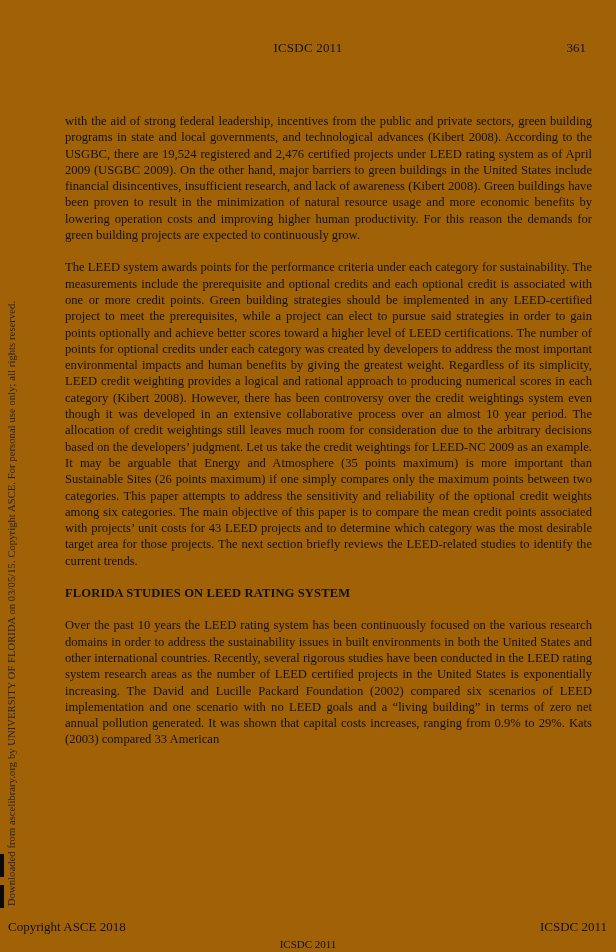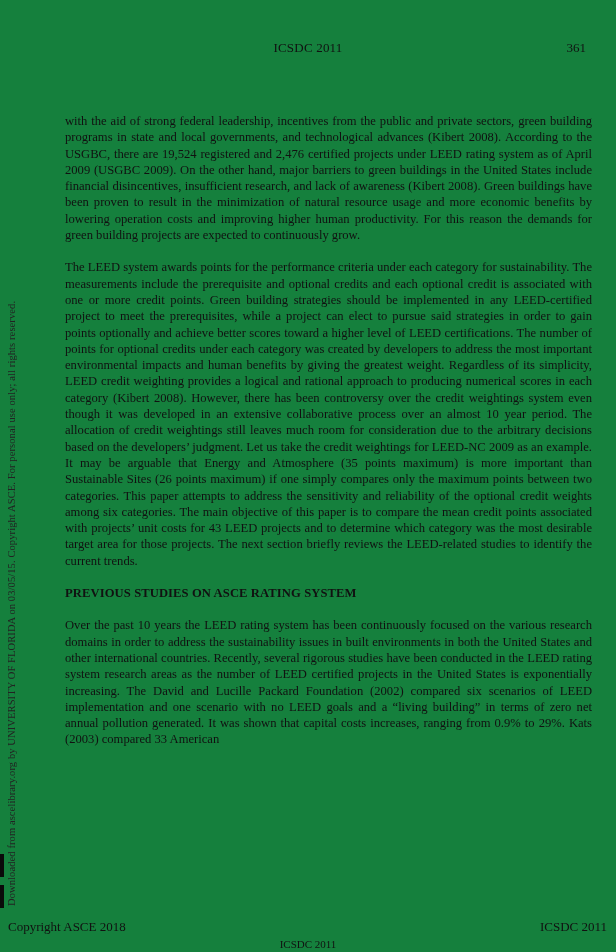--- a/index.html
+++ b/index.html
@@ -4,21 +4,21 @@
 <style>
   html, body {
     margin: 0;
     padding: 0;
     background: #ffffff;
   }
   .page {
     position: relative;
     width: 616px;
     height: 952px;
-    background: #15803d;
+    background: #a16207;
     color: #111111;
     font-family: "Liberation Serif", "DejaVu Serif", serif;
     overflow: hidden;
   }
 
   
   .header-title {
     position: absolute;
     top: 40px;
     left: 0;
@@ -112,21 +112,21 @@
   <div class="sidebar-watermark">Downloaded from ascelibrary.org by UNIVERSITY OF FLORIDA on 03/05/15. Copyright ASCE. For personal use only; all rights reserved.</div>
 
   <div class="scan-mark m1"></div>
   <div class="scan-mark m2"></div>
 
   <div class="body-column">
     <p>with the aid of strong federal leadership, incentives from the public and private sectors, green building programs in state and local governments, and technological advances (Kibert 2008). According to the USGBC, there are 19,524 registered and 2,476 certified projects under LEED rating system as of April 2009 (USGBC 2009). On the other hand, major barriers to green buildings in the United States include financial disincentives, insufficient research, and lack of awareness (Kibert 2008). Green buildings have been proven to result in the minimization of natural resource usage and more economic benefits by lowering operation costs and improving higher human productivity. For this reason the demands for green building projects are expected to continuously grow.</p>
 
     <p>The LEED system awards points for the performance criteria under each category for sustainability. The measurements include the prerequisite and optional credits and each optional credit is associated with one or more credit points. Green building strategies should be implemented in any LEED-certified project to meet the prerequisites, while a project can elect to pursue said strategies in order to gain points optionally and achieve better scores toward a higher level of LEED certifications. The number of points for optional credits under each category was created by developers to address the most important environmental impacts and human benefits by giving the greatest weight. Regardless of its simplicity, LEED credit weighting provides a logical and rational approach to producing numerical scores in each category (Kibert 2008). However, there has been controversy over the credit weightings system even though it was developed in an extensive collaborative process over an almost 10 year period. The allocation of credit weightings still leaves much room for consideration due to the arbitrary decisions based on the developers’ judgment. Let us take the credit weightings for LEED-NC 2009 as an example. It may be arguable that Energy and Atmosphere (35 points maximum) is more important than Sustainable Sites (26 points maximum) if one simply compares only the maximum points between two categories. This paper attempts to address the sensitivity and reliability of the optional credit weights among six categories. The main objective of this paper is to compare the mean credit points associated with projects’ unit costs for 43 LEED projects and to determine which category was the most desirable target area for those projects. The next section briefly reviews the LEED-related studies to identify the current trends.</p>
 
-    <h2 class="section-heading">PREVIOUS STUDIES ON ASCE RATING SYSTEM</h2>
+    <h2 class="section-heading">FLORIDA STUDIES ON LEED RATING SYSTEM</h2>
 
     <p>Over the past 10 years the LEED rating system has been continuously focused on the various research domains in order to address the sustainability issues in built environments in both the United States and other international countries. Recently, several rigorous studies have been conducted in the LEED rating system research areas as the number of LEED certified projects in the United States is exponentially increasing. The David and Lucille Packard Foundation (2002) compared six scenarios of LEED implementation and one scenario with no LEED goals and a “living building” in terms of zero net annual pollution generated. It was shown that capital costs increases, ranging from 0.9% to 29%. Kats (2003) compared 33 American</p>
   </div>
 
   <div class="footer-left">Copyright ASCE 2018</div>
 
   <div class="footer-right">ICSDC 2011</div>
 
   <div class="footer-center">ICSDC 2011</div>
 

